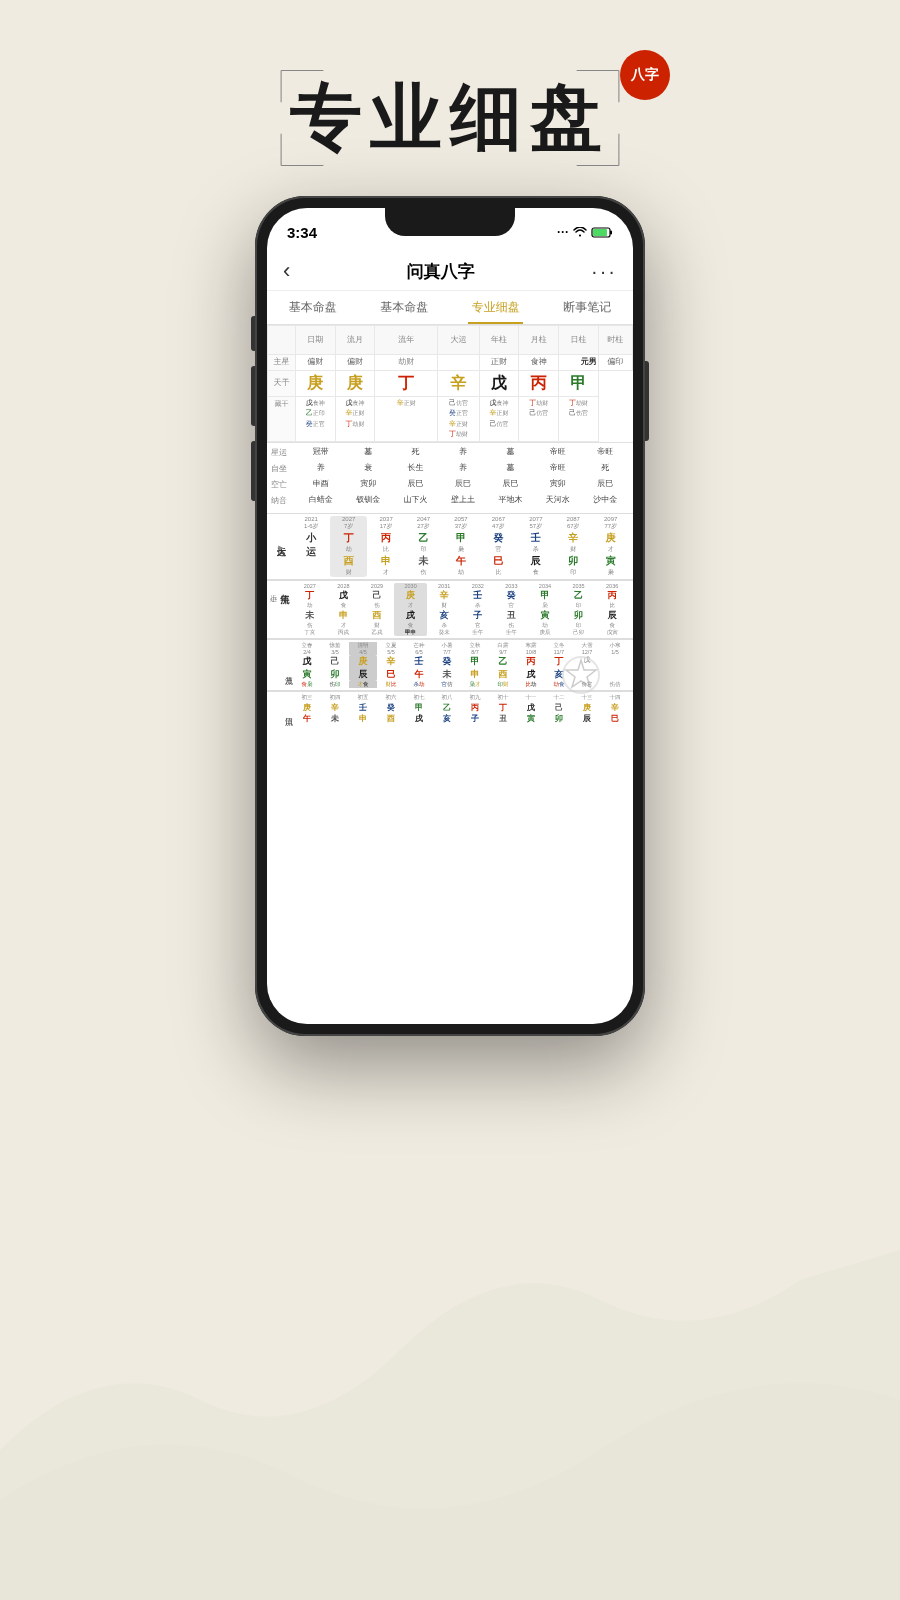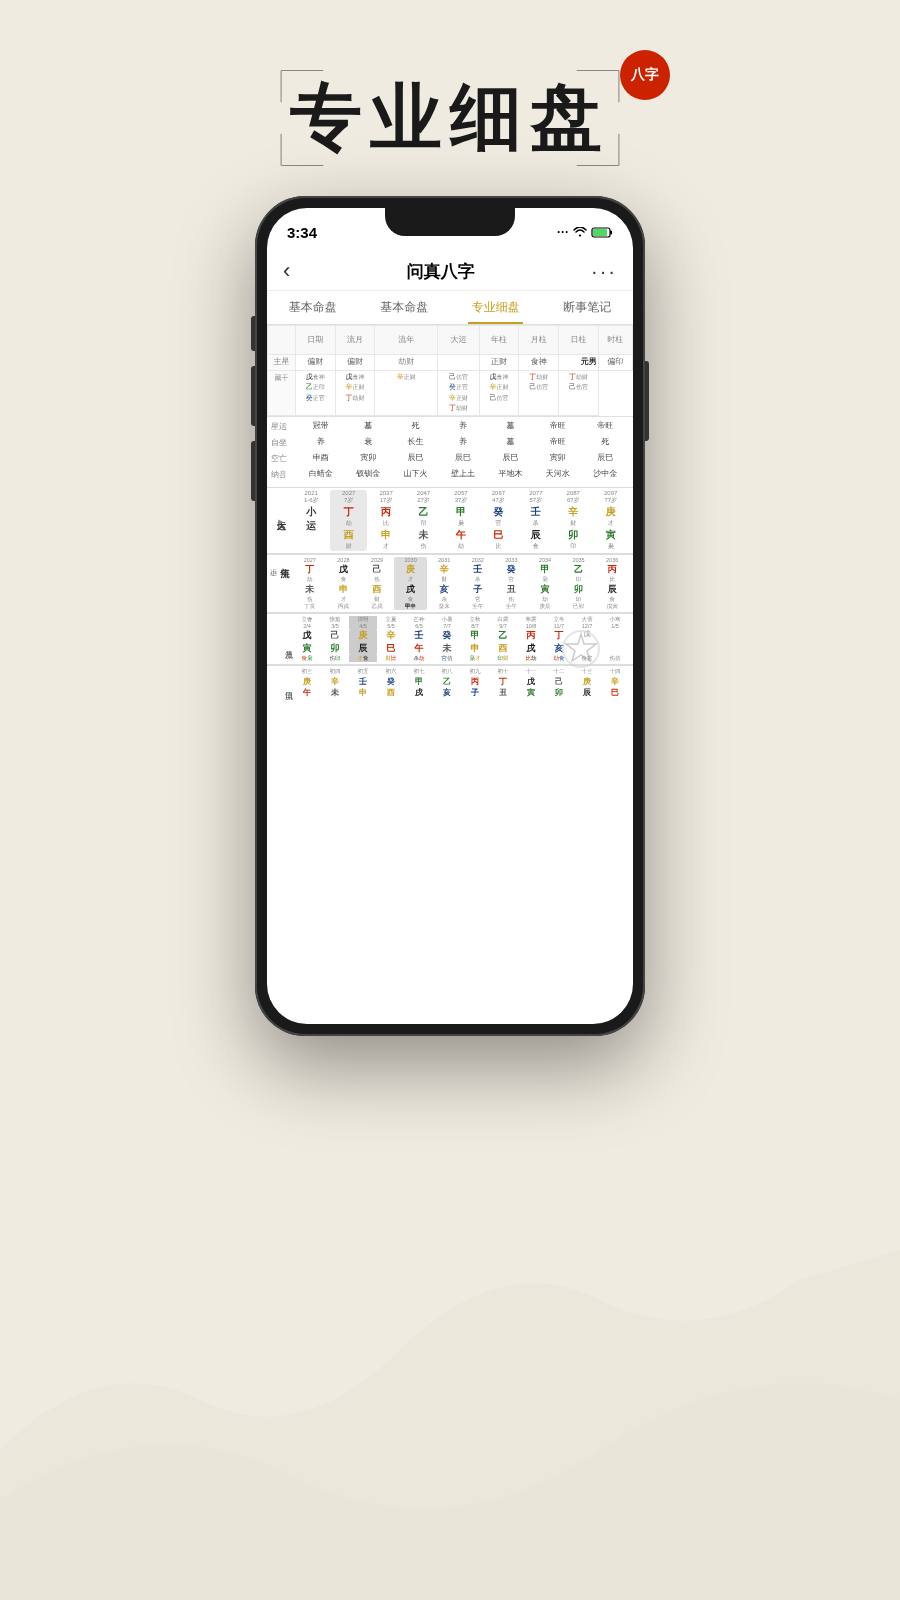--- a/index.html
+++ b/index.html
@@ -334,20 +334,30 @@
             <td style="font-size:8px;color:#666;text-align:center;padding:1px;">偏财</td>
             <td style="font-size:8px;color:#666;text-align:center;padding:1px;">偏财</td>
             <td style="font-size:8px;color:#888;text-align:center;padding:1px;">劫财</td>
             <td style="font-size:8px;text-align:center;padding:1px;"></td>
             <td style="font-size:8px;color:#666;text-align:center;padding:1px;">正财</td>
             <td style="font-size:8px;color:#666;text-align:center;padding:1px;">食神</td>
             <td style="font-size:8px;color:#333;font-weight:600;text-align:right;padding:1px;">元男</td>
             <td style="font-size:8px;color:#666;text-align:center;padding:1px;">偏印</td>
           </tr>
 
+          <tr>
+            <td class="label-col" style="font-size:8px;color:#888;background:#fafafa;">天干</td>
+            <td style="font-size:16px;font-weight:700;color:#c8a020;text-align:center;padding:2px;">庚</td>
+            <td style="font-size:16px;font-weight:700;color:#c8a020;text-align:center;padding:2px;">庚</td>
+            <td style="font-size:16px;font-weight:700;color:#cc2200;text-align:center;padding:2px;">丁</td>
+            <td style="font-size:16px;font-weight:700;color:#c8a020;text-align:center;padding:2px;">辛</td>
+            <td style="font-size:16px;font-weight:700;color:#1a1a1a;text-align:center;padding:2px;">戊</td>
+            <td style="font-size:16px;font-weight:700;color:#cc2200;text-align:center;padding:2px;">丙</td>
+            <td style="font-size:16px;font-weight:700;color:#2a7a2a;text-align:center;padding:2px;">甲</td>
+          </tr>
 
 
           <tr>
             <td class="label-col" style="font-size:7px;color:#888;background:#fafafa;vertical-align:top;">藏干</td>
             <td style="font-size:7px;text-align:center;padding:1px;vertical-align:top;line-height:1.5;">
               <div style="color:#1a1a1a;">戊<span style="color:#888;font-size:6px;">食神</span></div>
               <div style="color:#2a7a2a;">乙<span style="color:#888;font-size:6px;">正印</span></div>
               <div style="color:#1a4080;">癸<span style="color:#888;font-size:6px;">正官</span></div>
             </td>
             <td style="font-size:7px;text-align:center;padding:1px;vertical-align:top;line-height:1.5;">

